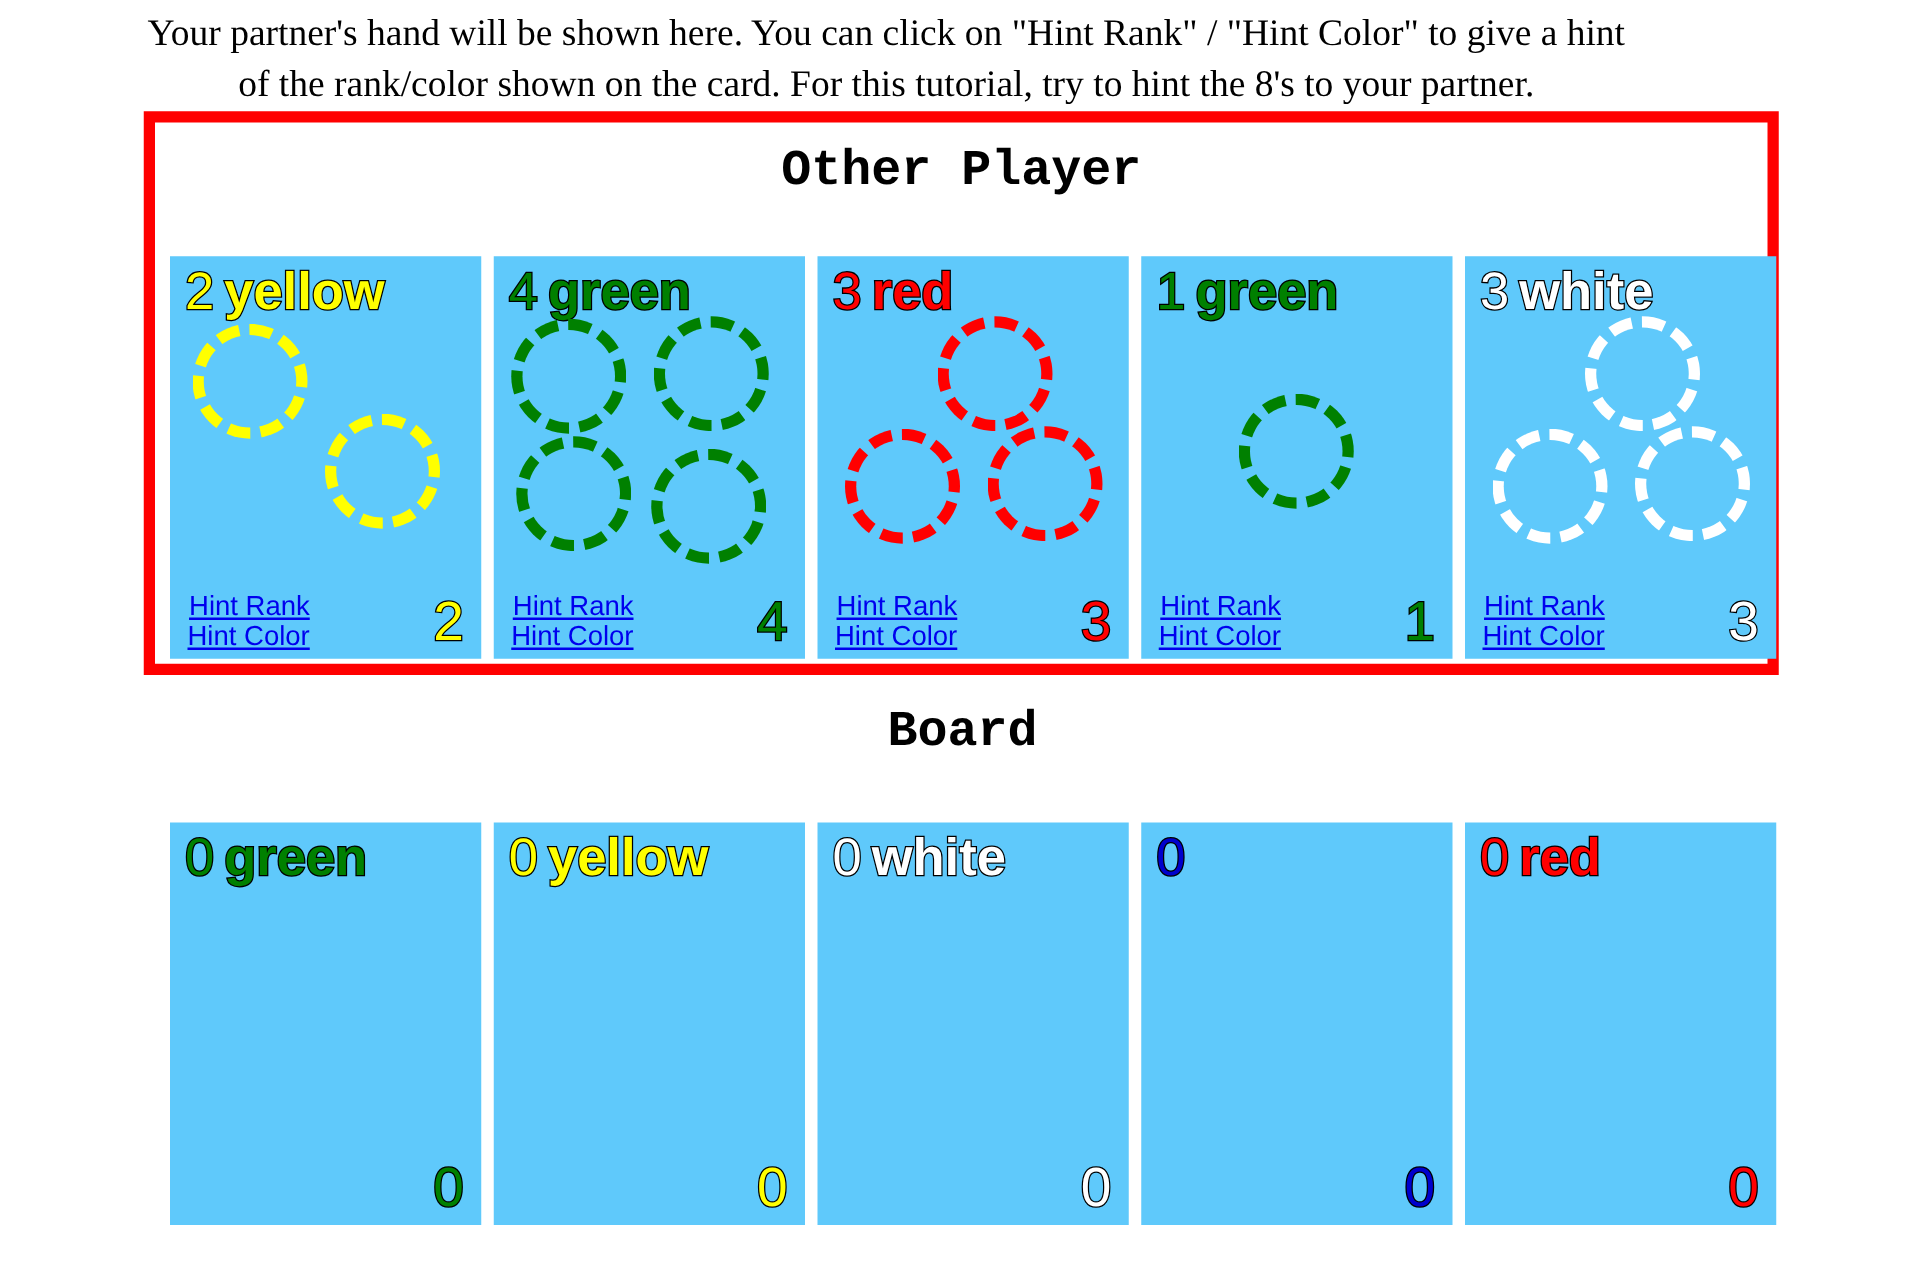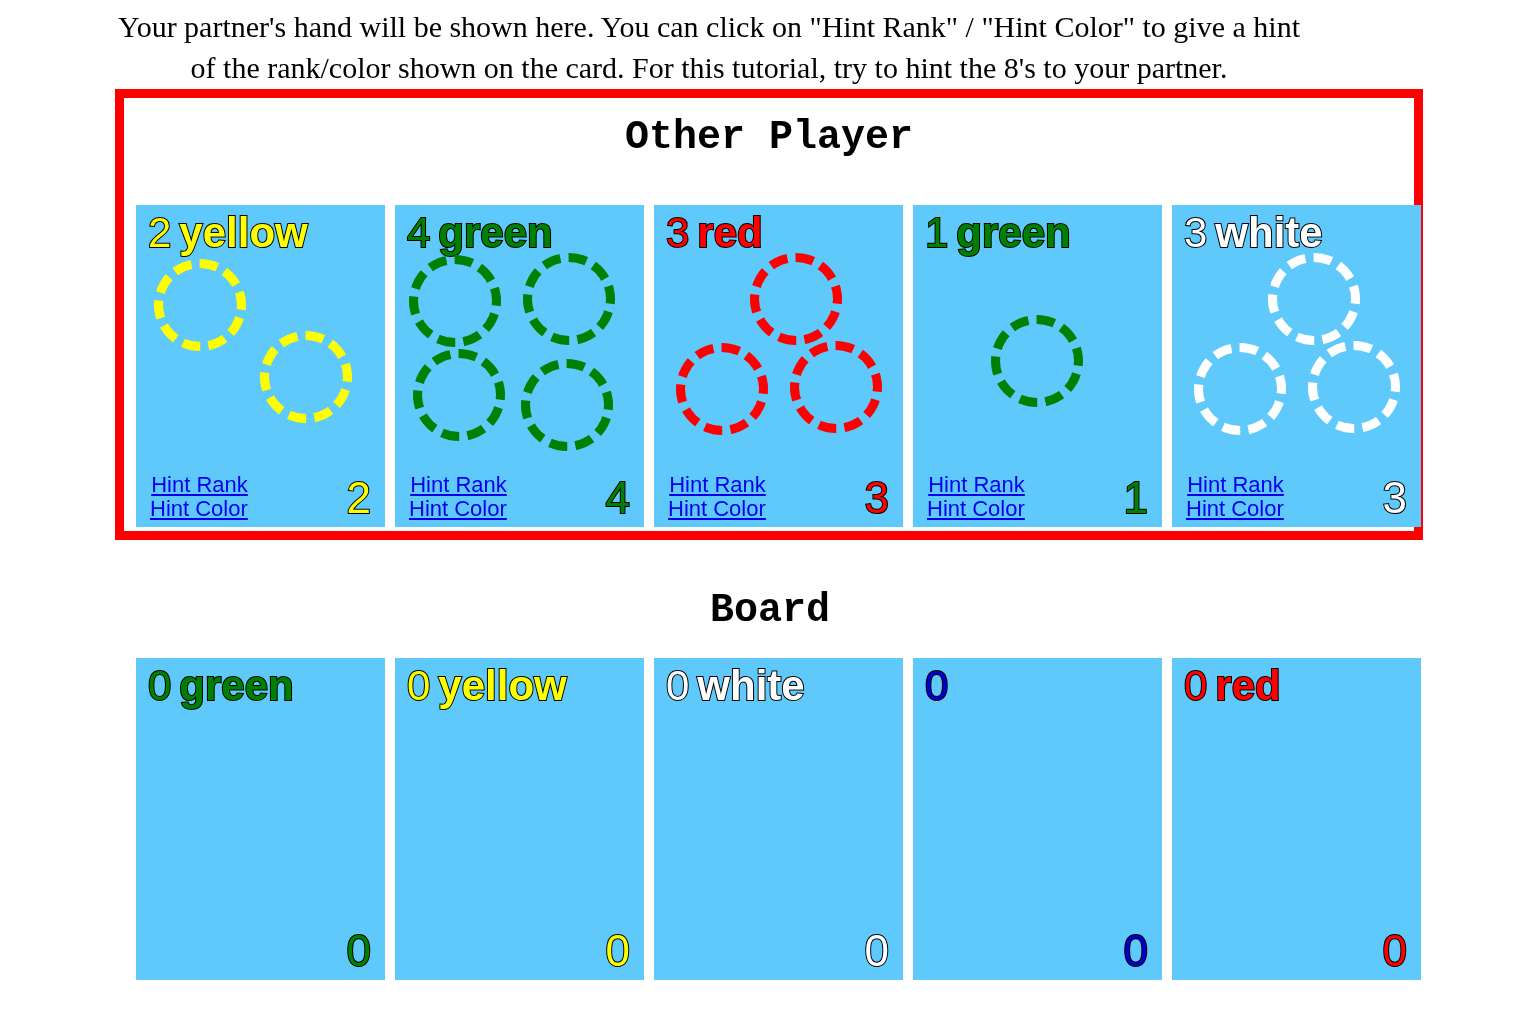--- a/index.html
+++ b/index.html
@@ -57,21 +57,20 @@
 
   .player-heading {
     padding-top: 16px;
   }
 
   .board-heading {
     position: absolute;
     left: 0;
     top: 563px;
     width: 1540px;
-    margin-top: 24px;
   }
 
   
   .card-row {
     position: absolute;
     display: flex;
     gap: 10px;
   }
 
   #hand-row {

